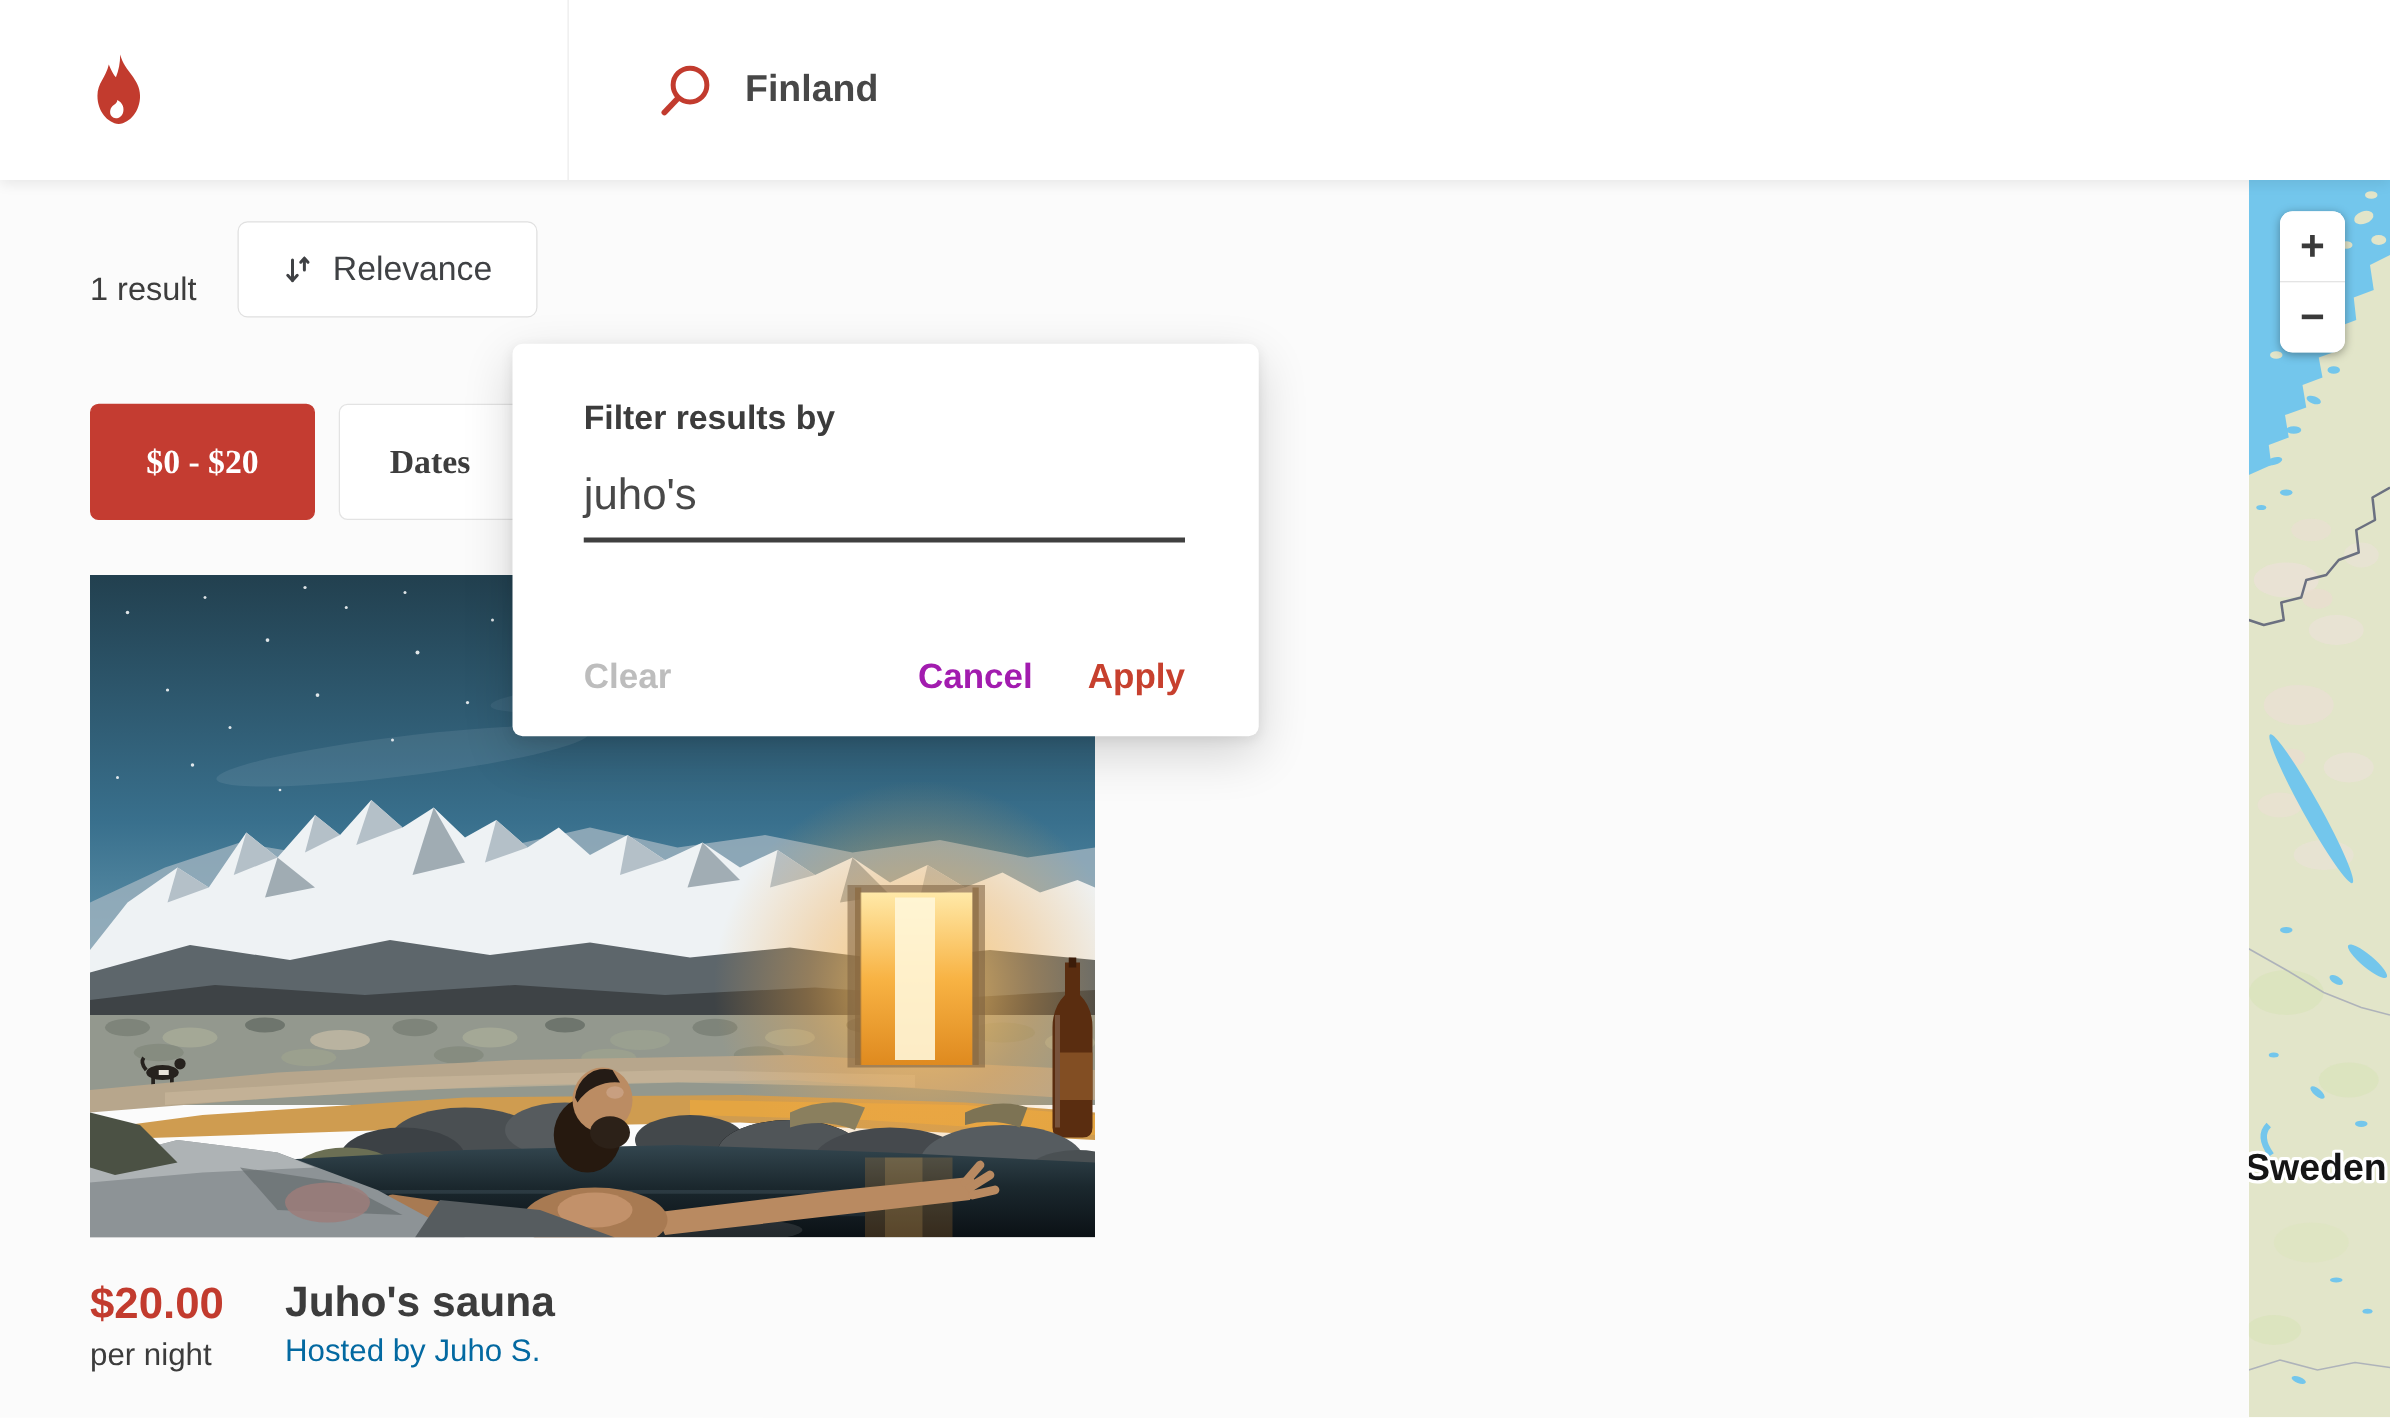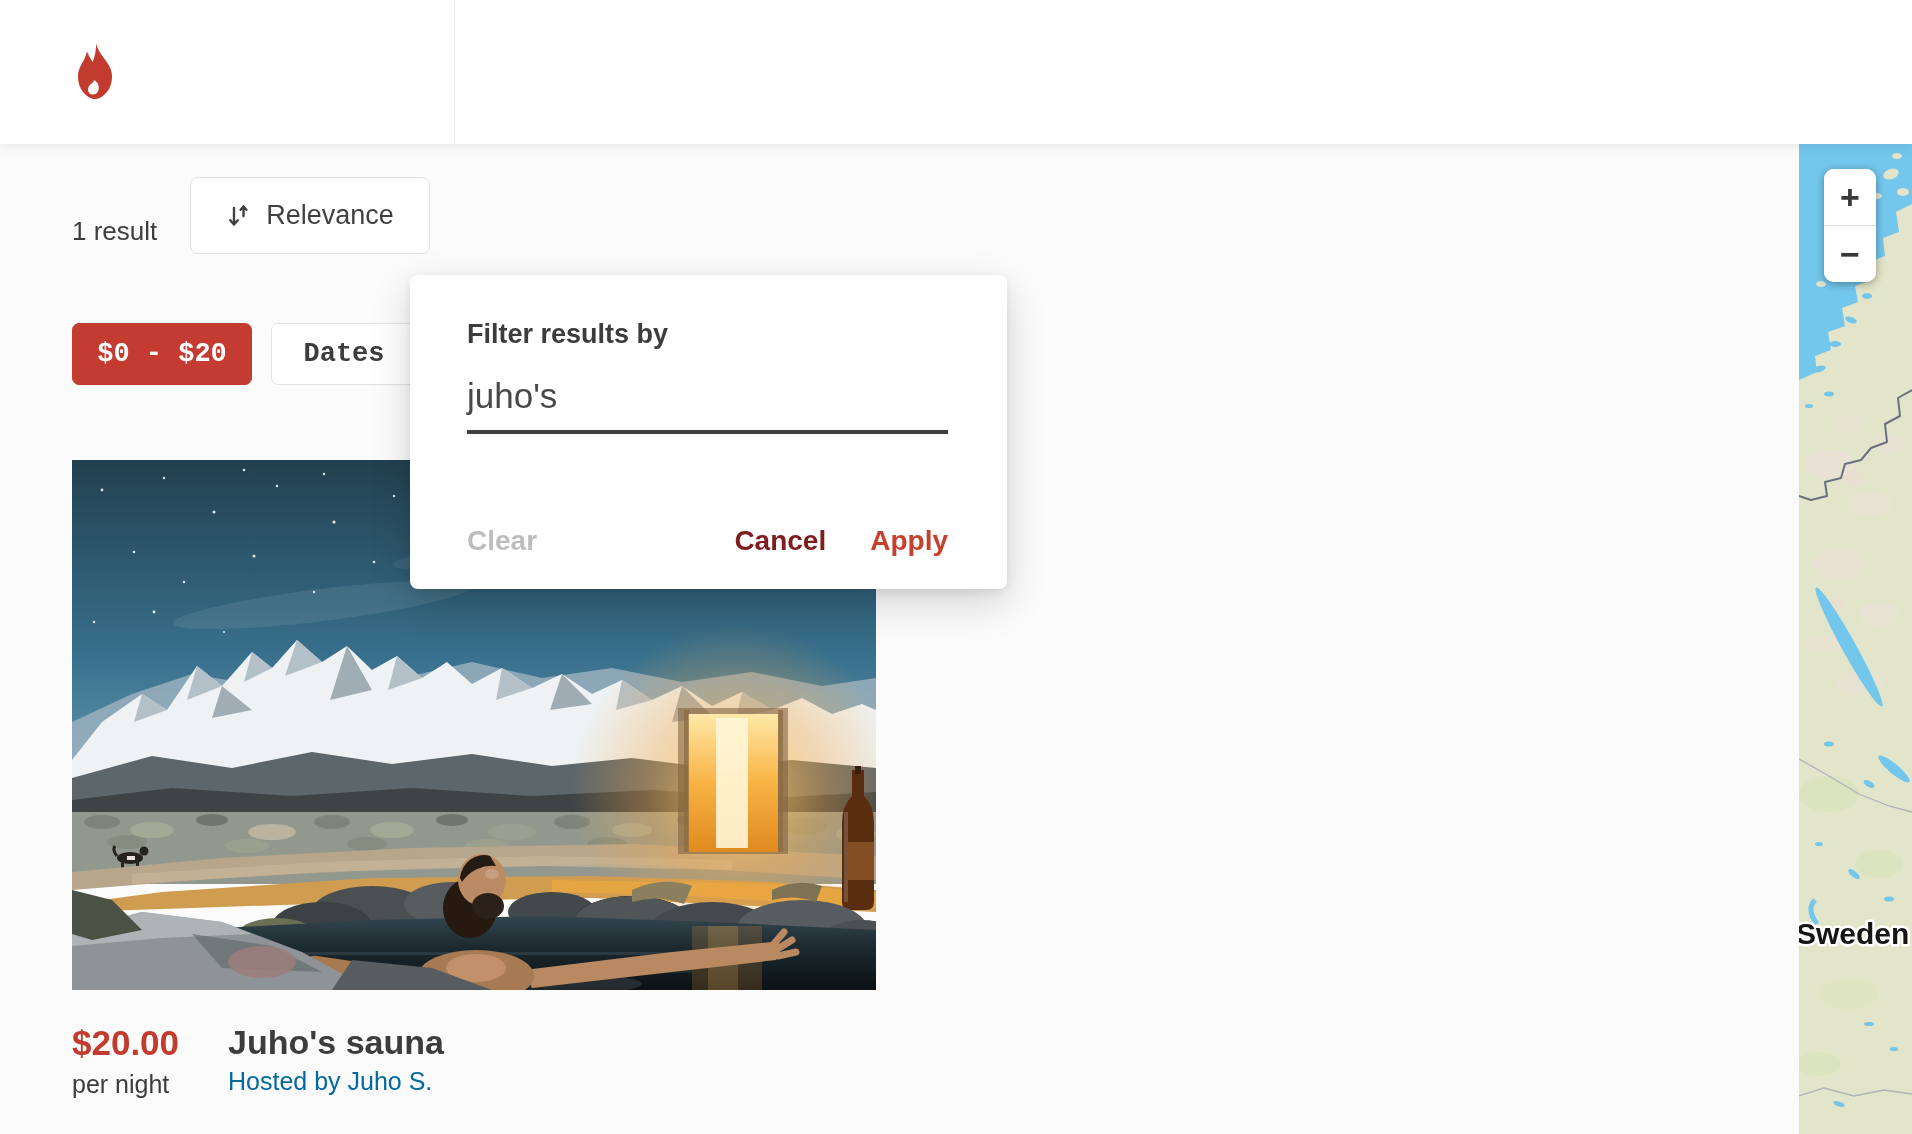--- a/index.html
+++ b/index.html
@@ -24,22 +24,22 @@
 
   .results-count { position:absolute; left:72px; top:49px; height:77px; display:flex; align-items:center;
                    font-size:26px; color:#3d3d3d; }
   .sort-btn { position:absolute; left:190px; top:33px; width:240px; height:77px; background:#fff;
               border:1px solid #e0e0e0; border-radius:8px; display:flex; align-items:center; justify-content:center;
               gap:14px; font-size:27px; font-weight:500; color:#3f4144; cursor:pointer;
               font-family:"Liberation Sans", sans-serif; }
   .sort-btn svg { width:26px; height:26px; }
 
   .chips { position:absolute; left:72px; top:179px; display:flex; gap:19px; }
-  .chip { height:62px; border-radius:7px; font-size:27px; font-weight:600; display:flex; align-items:center;
-          justify-content:center; cursor:pointer; font-family:Liberation Mono, monospace;
+  .chip { height:93px; border-radius:7px; font-size:27px; font-weight:600; display:flex; align-items:center;
+          justify-content:center; cursor:pointer; font-family:Liberation Serif, serif;
           background:#fff; border:1px solid #e3e3e3; color:#3d3d3d; }
   .chip-price { width:180px; background:#c43c31; border-color:#c43c31; color:#fff; }
   .chip-dates { width:146px;text-align:center; }
   .chip-name  { width:170px; background:#8e2b24; border-color:#8e2b24; color:#fff; }
   .chip-more  { width:226px; }
 
   .listing-photo { position:absolute; left:72px; top:316px; width:804px; height:530px; overflow:hidden; cursor:pointer; }
   .listing-photo svg { display:block; width:100%; height:100%; }
 
   .listing-info { position:absolute; left:72px; top:880px; display:flex; }
@@ -53,41 +53,48 @@
   
   .popup { position:absolute; left:410px; top:275px; width:597px; height:314px; background:#fff; border-radius:8px;
            z-index:40; box-shadow:0 14px 40px rgba(0,0,0,.16), 0 3px 10px rgba(0,0,0,.08);
            padding:44px 59px 0 57px; }
   .popup-title { font-size:27px; font-weight:700; color:#3c3c3c; }
   .popup-input { margin-top:26px; border-bottom:4px solid #404040; padding-bottom:14px; cursor:text; }
   .popup-input span { font-size:35px; color:#484848; }
   .popup-actions { position:absolute; left:57px; right:59px; bottom:32px; display:flex; align-items:center; }
   .popup-actions button { background:none; border:none; cursor:pointer; font-family:"Liberation Sans", sans-serif; }
   .btn-clear  { font-size:28px; font-weight:600; color:#bdbdbd; }
-  .btn-cancel { font-size:28px; font-weight:600; color:#7f1d1d; margin-left:auto;text-align:right; }
+  .btn-cancel { font-size:28px; font-weight:600; color:#a21caf; margin-left:auto;text-align:right; }
   .btn-apply  { font-size:28px; font-weight:700; color:#c7402e; margin-left:44px; }
 
   
   .map { position:absolute; right:0; top:144px; width:113px; bottom:0; z-index:1; overflow:hidden; cursor:grab; }
   .map > svg { display:block; width:100%; height:100%; }
   .zoomctl { position:absolute; left:25px; top:25px; width:52px; height:113px; background:#fff; border-radius:10px;
              box-shadow:0 2px 8px rgba(0,0,0,.35); display:flex; flex-direction:column; overflow:hidden; }
   .zoomctl button { flex:1; border:none; background:#fff; font-size:34px; font-weight:700; color:#3a3a3a;
                     cursor:pointer; line-height:1; font-family:"Liberation Sans", sans-serif; }
   .zoom-divider { height:1px; background:#dcdcdc; }
 </style>
 </head>
 <body>
 
 <div class="header">
   <div class="logo-block">
     <svg class="flame" viewBox="0 0 44 52">
       <path d="M23,1 C26,13 37,18 37,30 C37,41 30,49 22,50 C14,49 7,41 7,30 C7,21 13,17 15,8 C17,13 19,16 20,17 C22,12 23,7 23,1 Z" fill="#c23b2e"></path>
       <path d="M21,33 C25,35 26,39 25,42 C24,46 19,47 17,44.5 C15,42 16,38 18.5,36.5 C20,35.5 21,34.5 21,33 Z" fill="#ffffff"></path>
     </svg>
+  </div>
+  <div class="search">
+    <svg viewBox="0 0 50 50">
+      <circle cx="28" cy="21" r="13.5" fill="none" stroke="#c23b2e" stroke-width="4"></circle>
+      <line x1="18" y1="32" x2="7.5" y2="43" stroke="#c23b2e" stroke-width="4.6" stroke-linecap="round"></line>
+    </svg>
+    <span class="search-text">Finland</span>
   </div>
 </div>
 
 <div class="content">
 
   <div class="results-count">1 result</div>
 
   <button class="sort-btn">
     <svg viewBox="0 0 26 26">
       <g stroke="#3f4144" stroke-width="2.4" stroke-linecap="round" stroke-linejoin="round" fill="none">

